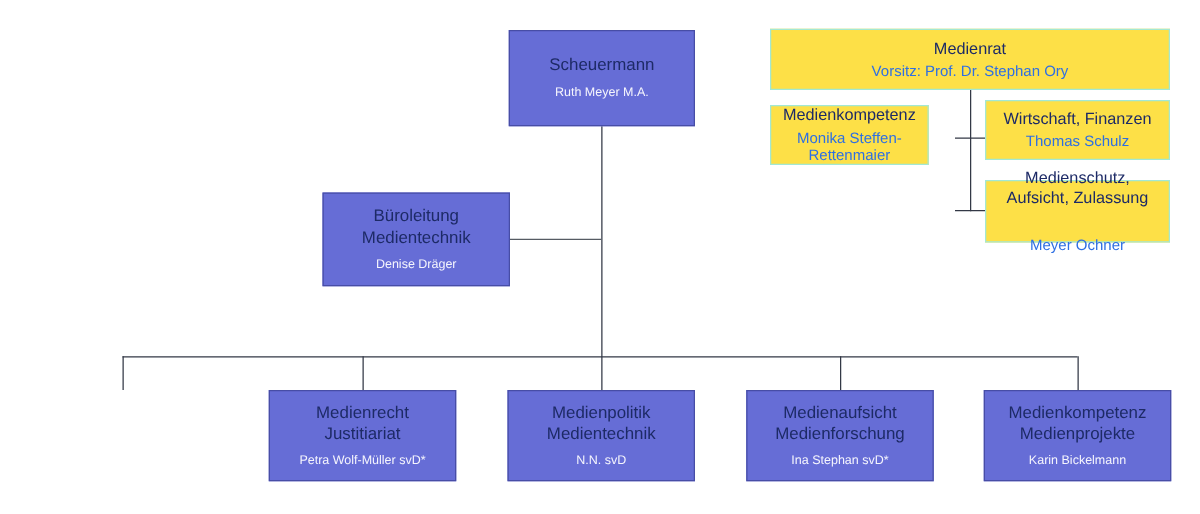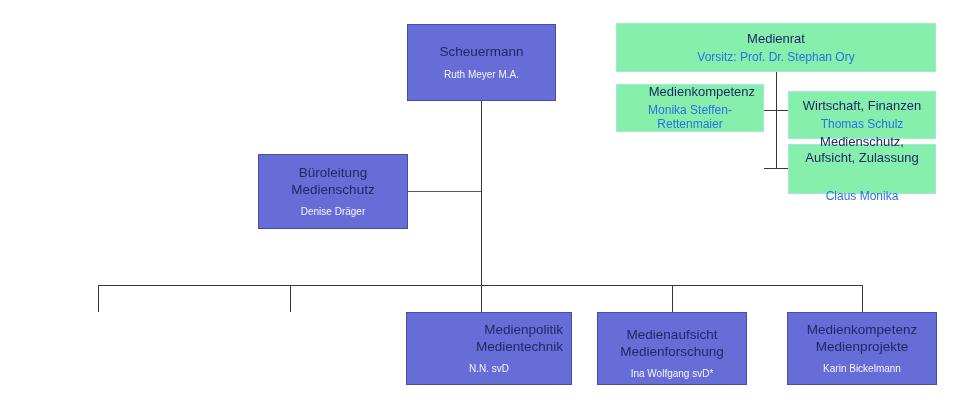--- a/index.html
+++ b/index.html
@@ -24,21 +24,21 @@
     align-items: center;
     justify-content: center;
     text-align: center;
     padding: 4px 8px;
   }
   .node.purple {
     background: #666dd6;
     border: 1px solid #474da6;
   }
   .node.teal {
-    background: #86efac;
+    background: #fde047;
     border: 1px solid #a2e8d3;
   }
   .node .box-title {
     color: #1d2a66;
     font-size: 13.5px;
     line-height: 1.22;
     font-weight: 400;
   }
   .node.purple .box-name {
     color: #f5f5fd;
@@ -61,29 +61,29 @@
     display: flex;
     align-items: center;
     justify-content: center;
   }
 
   
   #box-direktorin   { left: 407px; top: 24px;  width: 149px; height: 77px; }
   #box-bueroleitung { left: 258px; top: 154px; width: 150px; height: 75px; }
 
   #box-medienrat    { left: 616px; top: 23px;  width: 320px; height: 49px; }
-  #box-rat-kompetenz{ left: 616px; top: 84px;  width: 148px; height: 48px; align-items: flex-end; }
-  #box-wirtschaft   { left: 788px; top: 91px;  width: 148px; height: 48px; }
+  #box-rat-kompetenz{ left: 616px; top: 84px;  width: 127px; height: 48px; }
+  #box-wirtschaft   { left: 788px; top: 80px;  width: 148px; height: 48px; }
   #box-medienethik  { left: 616px; top: 144px; width: 148px; height: 50px; }
   #box-medienschutz { left: 788px; top: 144px; width: 148px; height: 50px; gap: 20px; }
 
   #box-zentrale     { left: 23px;  top: 312px; width: 150px; height: 73px; }
   #box-medienrecht  { left: 215px; top: 312px; width: 150px; height: 73px; }
-  #box-medienpolitik{ left: 406px; top: 312px; width: 166px; height: 73px; text-align: right; }
-  #box-medienaufsicht{ left: 597px; top: 312px; width: 150px; height: 73px; justify-content: flex-end; }
+  #box-medienpolitik{ left: 406px; top: 312px; width: 150px; height: 73px; }
+  #box-medienaufsicht{ left: 597px; top: 312px; width: 150px; height: 73px; }
   #box-kompetenz-projekte{ left: 787px; top: 312px; width: 150px; height: 73px; }
 
   
   .line {
     position: absolute;
     background: #333846;
   }
   .vline { width: 1px; }
   .hline { height: 1px; }
 
@@ -113,21 +113,21 @@
   <div class="line vline" id="l-rat-v"></div>
   <div class="line hline" id="l-rat-stub-1"></div>
   <div class="line hline" id="l-rat-stub-2"></div>
 
   <div class="node purple" id="box-direktorin">
     <div class="box-title">Scheuermann</div>
     <div class="box-name">Ruth Meyer M.A.</div>
   </div>
 
   <div class="node purple" id="box-bueroleitung">
-    <div class="box-title">Büroleitung Medienschutz</div>
+    <div class="box-title">Büroleitung Medientechnik</div>
     <div class="box-name">Denise Dräger</div>
   </div>
 
   <div class="node teal" id="box-medienrat">
     <div class="box-title">Medienrat</div>
     <div class="box-name">Vorsitz: Prof. Dr. Stephan Ory</div>
   </div>
 
   <div class="node teal" id="box-rat-kompetenz">
     <div class="box-title">Medienkompetenz</div>
@@ -135,33 +135,37 @@
   </div>
 
   <div class="node teal" id="box-wirtschaft">
     <div class="box-title">Wirtschaft, Finanzen</div>
     <div class="box-name">Thomas Schulz</div>
   </div>
 
 
   <div class="node teal" id="box-medienschutz">
     <div class="box-title">Medienschutz, Aufsicht, Zulassung</div>
-    <div class="box-name">Claus Monika</div>
+    <div class="box-name">Meyer Ochner</div>
   </div>
 
 
+  <div class="node purple bottom" id="box-medienrecht">
+    <div class="box-title">Medienrecht Justitiariat</div>
+    <div class="box-name">Petra Wolf-Müller svD*</div>
+  </div>
 
   <div class="node purple bottom" id="box-medienpolitik">
     <div class="box-title">Medienpolitik Medientechnik</div>
     <div class="box-name">N.N. svD</div>
   </div>
 
   <div class="node purple bottom" id="box-medienaufsicht">
     <div class="box-title">Medienaufsicht Medienforschung</div>
-    <div class="box-name">Ina Wolfgang svD*</div>
+    <div class="box-name">Ina Stephan svD*</div>
   </div>
 
   <div class="node purple bottom" id="box-kompetenz-projekte">
     <div class="box-title">Medienkompetenz Medienprojekte</div>
     <div class="box-name">Karin Bickelmann</div>
   </div>
 
 </div>
 
 </body></html>

